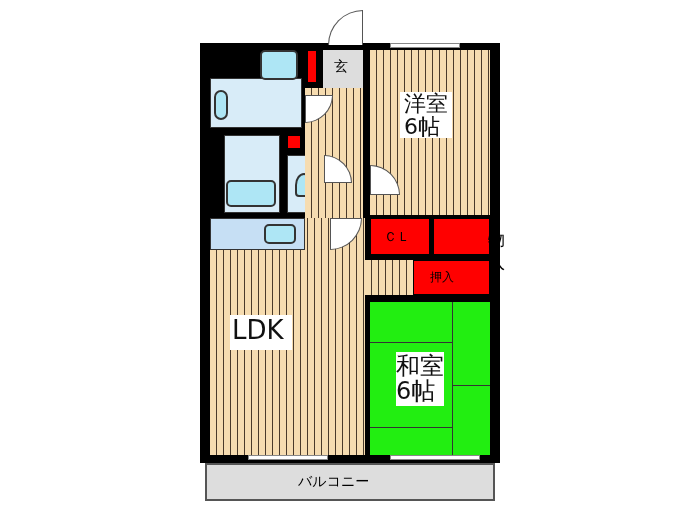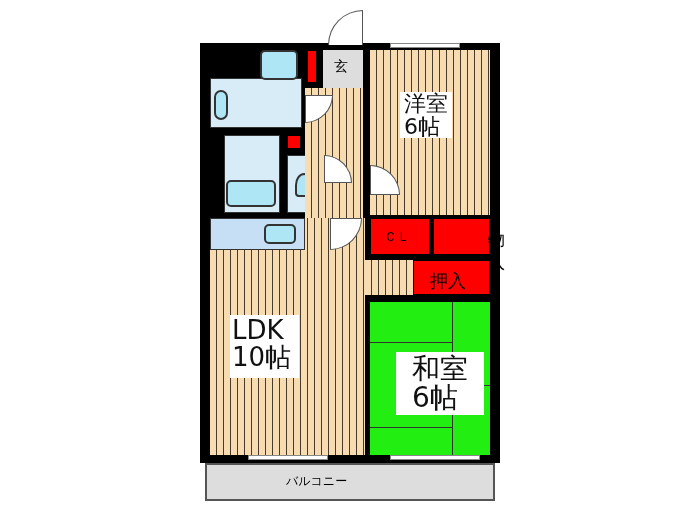--- a/index.html
+++ b/index.html
@@ -45,41 +45,40 @@
     <div>洋室</div>
     <div>6帖</div>
   </div>
   <div class="abs door" style="left:170px;top:125px;width:30px;height:30px;border-radius:0 30px 0 0;"></div>
 
   <div class="abs red" style="left:170px;top:178px;width:60px;height:37px;"></div>
   <span class="abs" style="left:184px;top:188px;font-size:13px;font-family:Liberation Mono, monospace;">ＣＬ</span>
   <div class="abs red" style="left:233px;top:178px;width:57px;height:37px;"></div>
   <span class="abs" style="left:244px;top:188px;font-size:17px;margin-left:44px;">物入</span>
   <div class="abs red" style="left:213px;top:220px;width:77px;height:35px;"></div>
-  <span class="abs" style="left:230px;top:229px;font-size:18px;">押入</span>
+  <span class="abs" style="left:230px;top:229px;font-size:12px;">押入</span>
 
   <div class="abs floor" style="left:10px;top:178px;width:155px;height:237px;"></div>
   <div class="abs wet" style="left:10px;top:178px;width:95px;height:32px;background:#c6dff4;"></div>
   <div class="abs fix" style="left:64px;top:184px;width:32px;height:20px;"></div>
   <div class="abs floor" style="left:165px;top:220px;width:48px;height:35px;"></div>
   <div class="abs door" style="left:130px;top:178px;width:32px;height:32px;border-radius:0 0 32px 0;"></div>
   <div class="abs label" style="left:30px;top:275px;padding:2px 8px 6px 2px;font-size:26px;">
     <div>LDK</div>
-    <div>10帖</div>
   </div>
 
   <div class="abs tatami" style="left:170px;top:262px;width:120px;height:153px;"></div>
   <div class="abs" style="left:170px;top:302px;width:82px;height:1px;background:#333;"></div>
   <div class="abs" style="left:252px;top:262px;width:1px;height:153px;background:#333;"></div>
   <div class="abs" style="left:170px;top:387px;width:82px;height:1px;background:#333;"></div>
   <div class="abs" style="left:252px;top:345px;width:38px;height:1px;background:#333;"></div>
-  <div class="abs label" style="left:196px;top:312px;padding:2px 16px;font-size:28px;">
+  <div class="abs label" style="left:196px;top:312px;padding:2px 0;font-size:24px;">
     <div>和室</div>
     <div>6帖</div>
   </div>
 
   <div class="abs win" style="left:48px;top:415px;width:80px;height:5px;"></div>
   <div class="abs win" style="left:190px;top:415px;width:90px;height:5px;"></div>
   <div class="abs win" style="left:190px;top:3px;width:70px;height:5px;"></div>
 
   <div class="abs" style="left:5px;top:423px;width:290px;height:38px;background:#ddd;border:2px solid #555;"></div>
-  <span class="abs" style="left:86px;top:433px;font-size:12px;">バルコニー</span>
+  <span class="abs" style="left:98px;top:433px;font-size:14px;">バルコニー</span>
 </div>
 
 </body></html>

